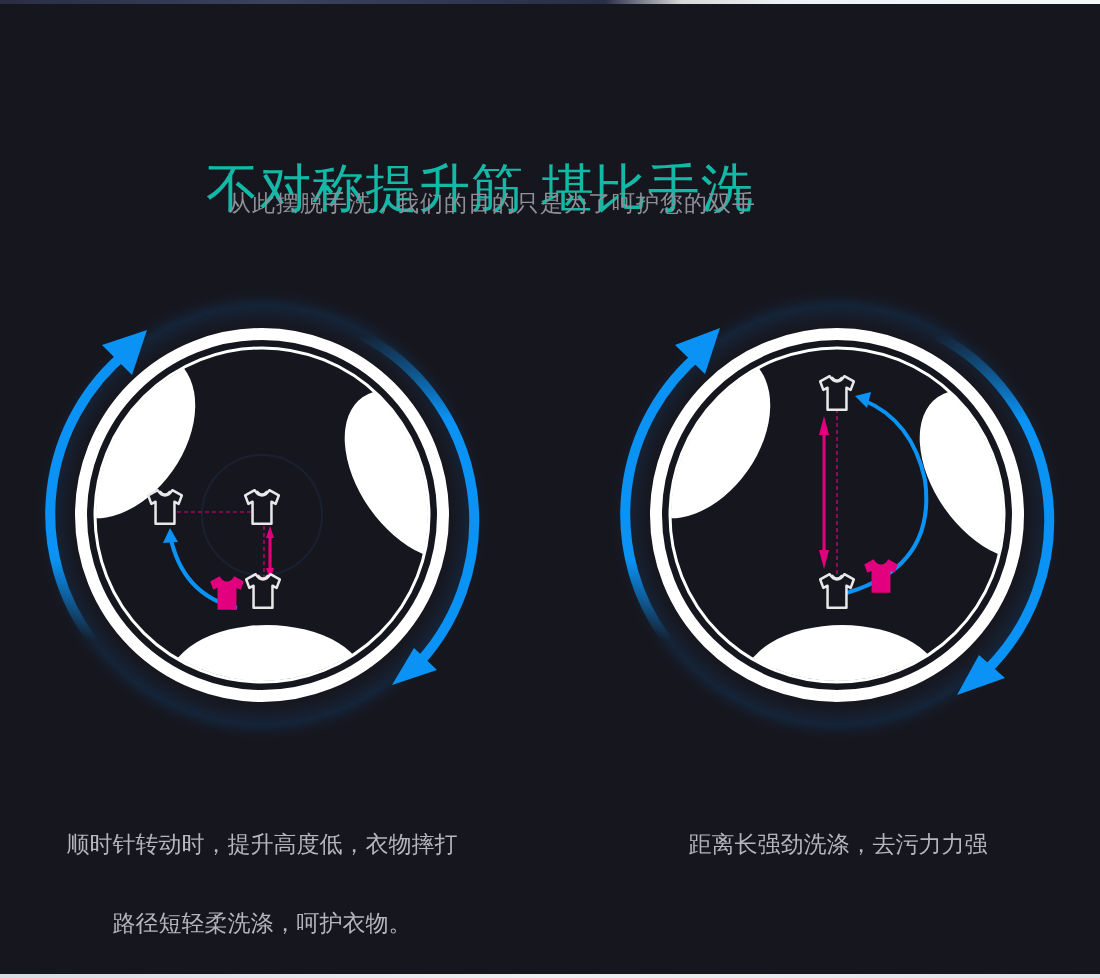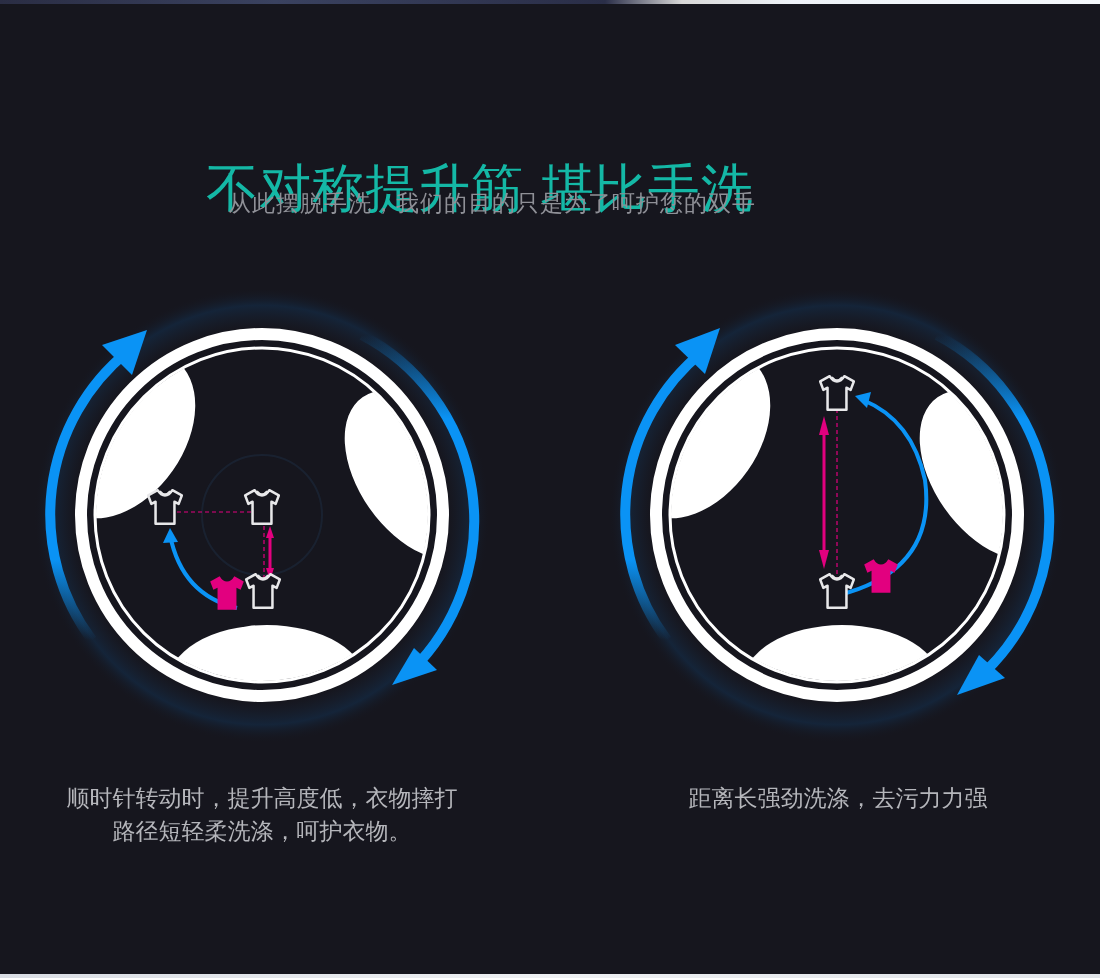--- a/index.html
+++ b/index.html
@@ -24,21 +24,21 @@
   .subtitle {
     position: absolute; left: 0; top: 188px; width: 984px; text-align: center;
     color: #8f9097; font-size: 23px; letter-spacing: 1px;
   }
   .panel { position: absolute; top: 290px; width: 460px; height: 460px; }
   .panel svg { position: absolute; left: 0; top: 0; }
   .caption {
     position: absolute; top: 782px; width: 520px; text-align: center;
     color: #b5b6bb; font-size: 23px; line-height: 33px;
   }
-  .caption span { display: block; }
+  .caption span { display: block; margin-top: 46px; }
 </style>
 </head>
 <body>
 
 <div class="top-strip"></div>
 
 <h1 class="title">不对称提升筋  堪比手洗</h1>
 <div class="subtitle">从此摆脱手洗，我们的目的只是为了呵护您的双手</div>
 
 <svg width="0" height="0" style="position:absolute">

